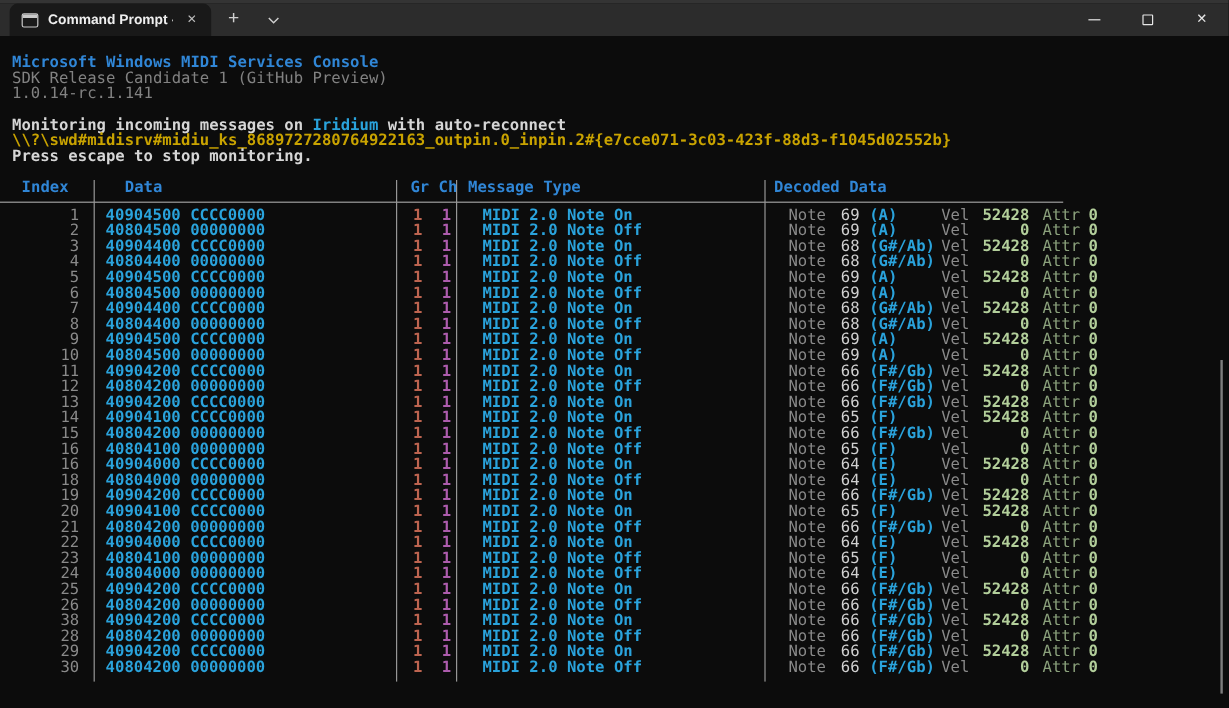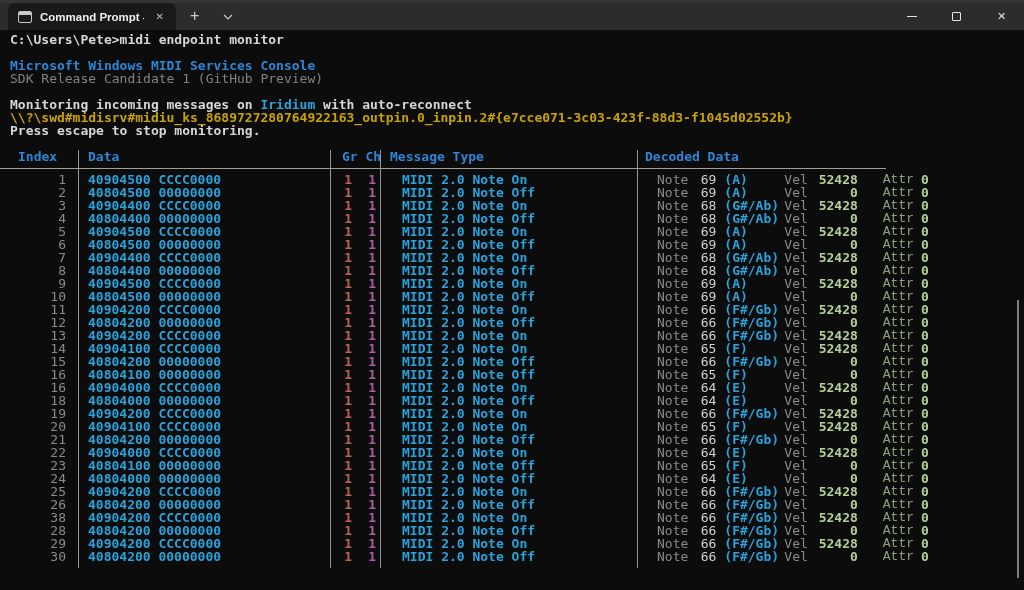--- a/index.html
+++ b/index.html
@@ -42,39 +42,39 @@
   .cyan   { color:#2aa3dc; }
   .gray   { color:#828282; }
   .yellow { color:#c9a300; }
 
   
   .table { position:relative; margin-top:0; }
   .grid  { display:grid; grid-template-columns:78px 252px 50px 257px 1fr; width:1014px; }
   .thead { height:14px; }
   .thead > div { color:#3086d6; font-weight:bold; line-height:14px; white-space:pre; }
   .h-index   { padding-left:18px; }
-  .h-data    { padding-left:10px; }
+  .h-data    { padding-left:26px; }
   .h-grch    { padding-left:12px; }
   .h-msg     { padding-left:10px; }
   .h-decoded { padding-left:8px; }
   .hrule { width:886px; height:1px; background:#9e9e9e; margin:4px 0 4px 0; }
   .trow  { height:13px; }
   .trow > div { line-height:13px; white-space:pre; }
   .c-index { text-align:right; padding-right:12px; color:#8a8a8a; }
   .c-data  { padding-left:10px; color:#2aa3dc; font-weight:bold; }
   .c-grch  { display:flex; }
   .c-gr    { width:22px; text-align:right; color:#bd6450; font-weight:bold; }
   .c-ch    { width:24px; text-align:right; color:#ad5cad; font-weight:bold; }
   .c-msg   { padding-left:22px; color:#2aa3dc; font-weight:bold; }
   .c-decoded { padding-left:20px; display:flex; }
   .d-label    { color:#8a8a8a; }
   .d-note-num { width:28px; text-align:right; color:#d0d0d0; }
   .d-note-name{ width:60px; margin-left:8px; color:#2aa3dc; font-weight:bold; }
   .d-vel-val  { width:50px; text-align:right; color:#b3cf9b; font-weight:bold; }
-  .d-attr-lab { margin-left:25px; color:#8ba17c;font-family:Liberation Mono, monospace; }
+  .d-attr-lab { margin-left:11px; color:#8ba17c; }
   .d-attr-val { margin-left:7px; color:#b3cf9b; font-weight:bold; }
   .vline { position:absolute; top:0; width:1px; height:418px; background:#969696; }
   .vl-1 { left:78px; } .vl-2 { left:330px; } .vl-3 { left:380px; } .vl-4 { left:637px; }
 
   
   .scroll-thumb { position:absolute; right:5px; top:270px; width:2px; height:278px; background:#7d7d7d; }
 </style>
 </head>
 <body>
 
@@ -100,24 +100,24 @@
       <div class="wc">
           <span class="max-glyph"></span>
         </div>
       <div class="wc">
           <span class="close-glyph">✕</span>
         </div>
     </div>
   </div>
 
   <div class="terminal">
-    <div class="t-line bold white">C:\Users\Pete&gt;midi endpoint monitor</div>
     <div class="t-line"></div>
     <div class="t-line bold blue">Microsoft Windows MIDI Services Console</div>
     <div class="t-line gray">SDK Release Candidate 1 (GitHub Preview)</div>
+    <div class="t-line gray">1.0.14-rc.1.141</div>
     <div class="t-line"></div>
     <div class="t-line bold white"><span>Monitoring incoming messages on </span><span class="cyan">Iridium</span><span> with auto-reconnect</span></div>
     <div class="t-line bold yellow">\\?\swd#midisrv#midiu_ks_8689727280764922163_outpin.0_inpin.2#{e7cce071-3c03-423f-88d3-f1045d02552b}</div>
     <div class="t-line bold white">Press escape to stop monitoring.</div>
     <div class="t-line"></div>
 
     <div class="table">
       <div class="grid thead">
         <div class="h-index">Index</div>
         <div class="h-data">Data</div>

